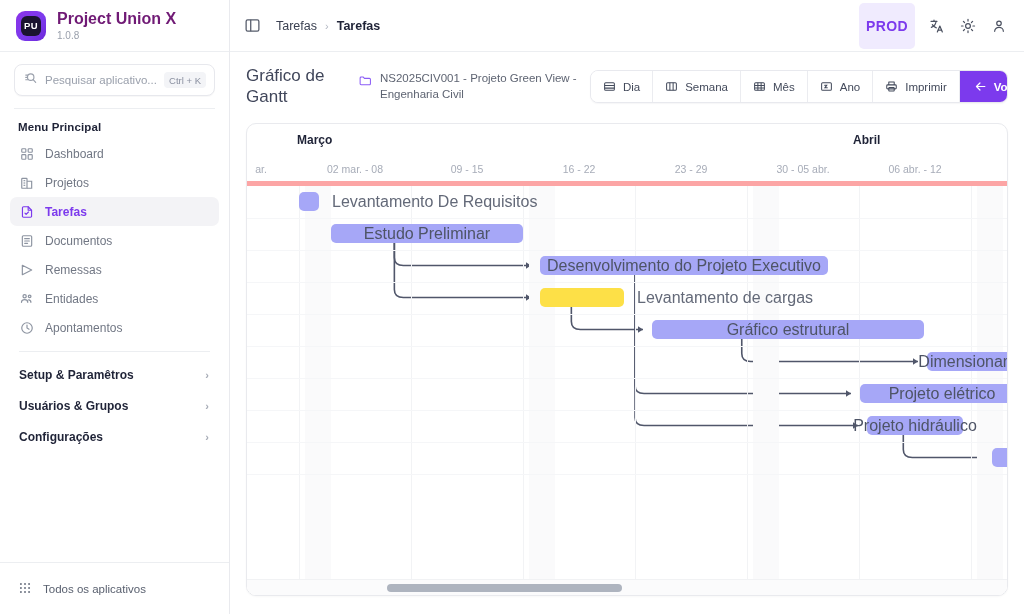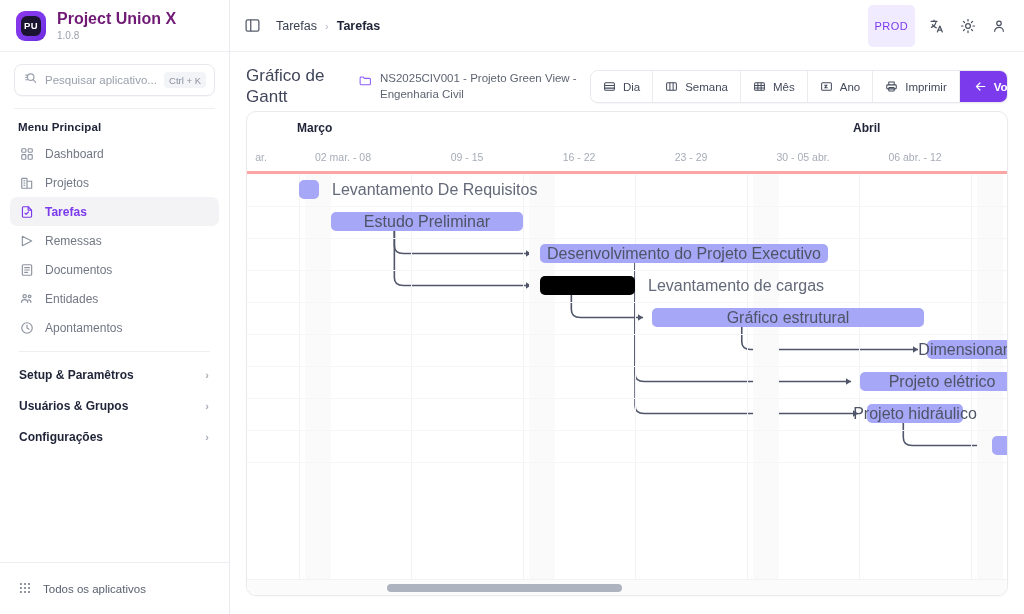--- a/index.html
+++ b/index.html
@@ -87,28 +87,28 @@
     height:52px; flex:0 0 52px; border-bottom:1px solid #eceef1;
     display:flex; align-items:center; padding:0 16px 0 14px; gap:14px;
   }
   .panel-ic{ width:18px; height:18px; color:#565c6b; cursor:pointer; display:flex; align-items:center; }
   .crumbs{ display:flex; align-items:center; gap:8px; font-size:12.5px; }
   .crumb{ color:#3a4051; cursor:pointer; }
   .crumb.cur{ color:#1f2337; font-weight:bold; }
   .crumb-sep{ color:#b2b7c2; font-size:11px; }
   .topbar-right{ margin-left:auto; display:flex; align-items:center; gap:14px; }
   .env-badge{
-    background:#f0ebfe; color:#7c3aed; font-size:11px; font-weight:normal;
+    background:#f0ebfe; color:#7c3aed; font-size:14px; font-weight:bold;
     letter-spacing:.4px; border-radius:5px; padding:15px 7px; cursor:pointer;
   }
   .tb-ic{ width:17px; height:17px; color:#4b5160; cursor:pointer; display:flex; align-items:center; }
 
   
   .page-head{
-    display:flex; align-items:center; padding:14px 16px 4px 16px; gap:0;
+    display:flex; align-items:center; padding:14px 16px 16px 16px; gap:0;
   }
   .page-title{
     font-size:17px; font-weight:normal; color:#40465a; line-height:1.22;
     width:105px; flex:0 0 105px;
   }
   .proj-chip{ display:flex; align-items:flex-start; gap:8px; margin-left:7px; }
   .proj-chip .folder{ margin-top:2px; flex:0 0 14px; }
   .proj-name{
     font-size:11.5px; color:#5e6472; line-height:1.35; max-width:228px;
   }
@@ -135,21 +135,21 @@
     background:#fff; display:flex; flex-direction:column;
     box-shadow:0 1px 2px rgba(16,24,40,.03);
     position:relative;
   }
   .tl-months{ height:34px; position:relative; flex:0 0 34px; }
   .tl-month{
     position:absolute; top:9px; font-size:12px; font-weight:bold; color:#1f2337;
   }
   .tl-weeks{
     height:28px; flex:0 0 28px; position:relative;
-    border-bottom:3px solid #fca5a5;
+    border-bottom:5px solid #fca5a5;
   }
   .tl-week{
     position:absolute; top:5px; font-size:10.5px; color:#a7acb8;
     transform:translateX(-50%); white-space:nowrap;
   }
 
   .grid-area{
     position:relative; flex:1; min-height:0; overflow:hidden;
     background:#fff;
   }
@@ -249,37 +249,37 @@
             <path d="M14 3H6a1.8 1.8 0 0 0-1.8 1.8v14.4A1.8 1.8 0 0 0 6 21h12a1.8 1.8 0 0 0 1.8-1.8V9z"></path>
             <polyline points="14 3 14 9 19.8 9"></polyline>
               <polyline points="8.5 14 10.5 16.2 14.5 12"></polyline>
           </svg>
         </span>
         <span>Tarefas</span>
       </div>
 
       <div class="nav-item">
         <span class="ic">
-          <svg width="14" height="14" viewBox="0 0 24 24" fill="none" stroke="#8d94a1" stroke-width="2" stroke-linejoin="round">
-            <polygon points="4 4 20 12 4 20 4 4"></polygon>
-          </svg>
-        </span>
-        <span>Remessas</span>
-      </div>
-
-      <div class="nav-item">
-        <span class="ic">
           <svg width="14" height="14" viewBox="0 0 24 24" fill="none" stroke="#8d94a1" stroke-width="2" stroke-linecap="round">
             <rect x="4" y="3" width="16" height="18" rx="1.8"></rect>
             <line x1="8" y1="8" x2="16" y2="8"></line>
               <line x1="8" y1="12" x2="16" y2="12"></line>
               <line x1="8" y1="16" x2="13" y2="16"></line>
           </svg>
         </span>
         <span>Documentos</span>
+      </div>
+
+      <div class="nav-item">
+        <span class="ic">
+          <svg width="14" height="14" viewBox="0 0 24 24" fill="none" stroke="#8d94a1" stroke-width="2" stroke-linejoin="round">
+            <polygon points="4 4 20 12 4 20 4 4"></polygon>
+          </svg>
+        </span>
+        <span>Remessas</span>
       </div>
 
       <div class="nav-item">
         <span class="ic">
           <svg width="15" height="15" viewBox="0 0 24 24" fill="none" stroke="#8d94a1" stroke-width="2" stroke-linecap="round">
             <circle cx="9" cy="8.5" r="2.6"></circle>
               <path d="M4 18c0-2.6 2.2-4.3 5-4.3s5 1.7 5 4.3"></path>
             <circle cx="17" cy="8.5" r="2.1"></circle>
               <path d="M15.4 14.2c2.2.2 3.6 1.8 3.6 3.8"></path>
           </svg>
@@ -455,21 +455,21 @@
       </div>
     </div>
 
     <div class="gantt-card">
       <div class="tl-months" id="tlMonths">
           <div class="tl-month" style="left: 50px;">Março</div>
           <div class="tl-month" style="left: 606px;">Abril</div>
         </div>
       <div class="tl-weeks" id="tlWeeks">
           <div class="tl-week" style="left: 14px;">ar.</div>
-          <div class="tl-week" style="left: 96px;">02 mar. - 08</div>
+          <div class="tl-week" style="left: 108px;">02 mar. - 08</div>
           <div class="tl-week" style="left: 220px;">09 - 15</div>
           <div class="tl-week" style="left: 332px;">16 - 22</div>
           <div class="tl-week" style="left: 444px;">23 - 29</div>
           <div class="tl-week" style="left: 556px;">30 - 05 abr.</div>
           <div class="tl-week" style="left: 668px;">06 abr. - 12</div>
         </div>
       <div class="grid-area" id="gridArea">
         <svg id="depLayer" class="dep" width="794" height="420">
             <path d="M 62 25 L 62 39.5 Q 62 47.5 71 47.5 L 75 47.5" fill="none" stroke="#50566a" stroke-width="1.6"></path>
             <path d="M 75 47.5 l -5 -3.3 l 0 6.6 z" fill="#50566a"></path>
@@ -510,21 +510,21 @@
           <div class="hline" style="top: 288px;"></div>
           <div class="bar" style="left: 52px; width: 20px; top: 6px; background: rgb(166, 167, 247);">
             <span class="bar-label outside">Levantamento De Requisitos</span>
           </div>
           <div class="bar" style="left: 84px; width: 192px; top: 38px; background: rgb(166, 167, 247);">
             <span class="bar-label">Estudo Preliminar</span>
           </div>
           <div class="bar" style="left: 293px; width: 288px; top: 70px; background: rgb(166, 167, 247);">
             <span class="bar-label">Desenvolvimento do Projeto Executivo</span>
           </div>
-          <div class="bar" style="left: 293px; width: 95px; top: 102px; background: #000000;">
+          <div class="bar" style="left: 293px; width: 84px; top: 102px; background: #fde047;">
             <span class="bar-label outside">Levantamento de cargas</span>
           </div>
           <div class="bar" style="left: 405px; width: 272px; top: 134px; background: rgb(166, 167, 247);">
             <span class="bar-label">Gráfico estrutural</span>
           </div>
           <div class="bar" style="left: 680px; width: 125px; top: 166px; background: rgb(166, 167, 247);">
             <span class="bar-label">Dimensionamento d</span>
           </div>
           <div class="bar" style="left: 613px; width: 164px; top: 198px; background: rgb(166, 167, 247);">
             <span class="bar-label">Projeto elétrico</span>

